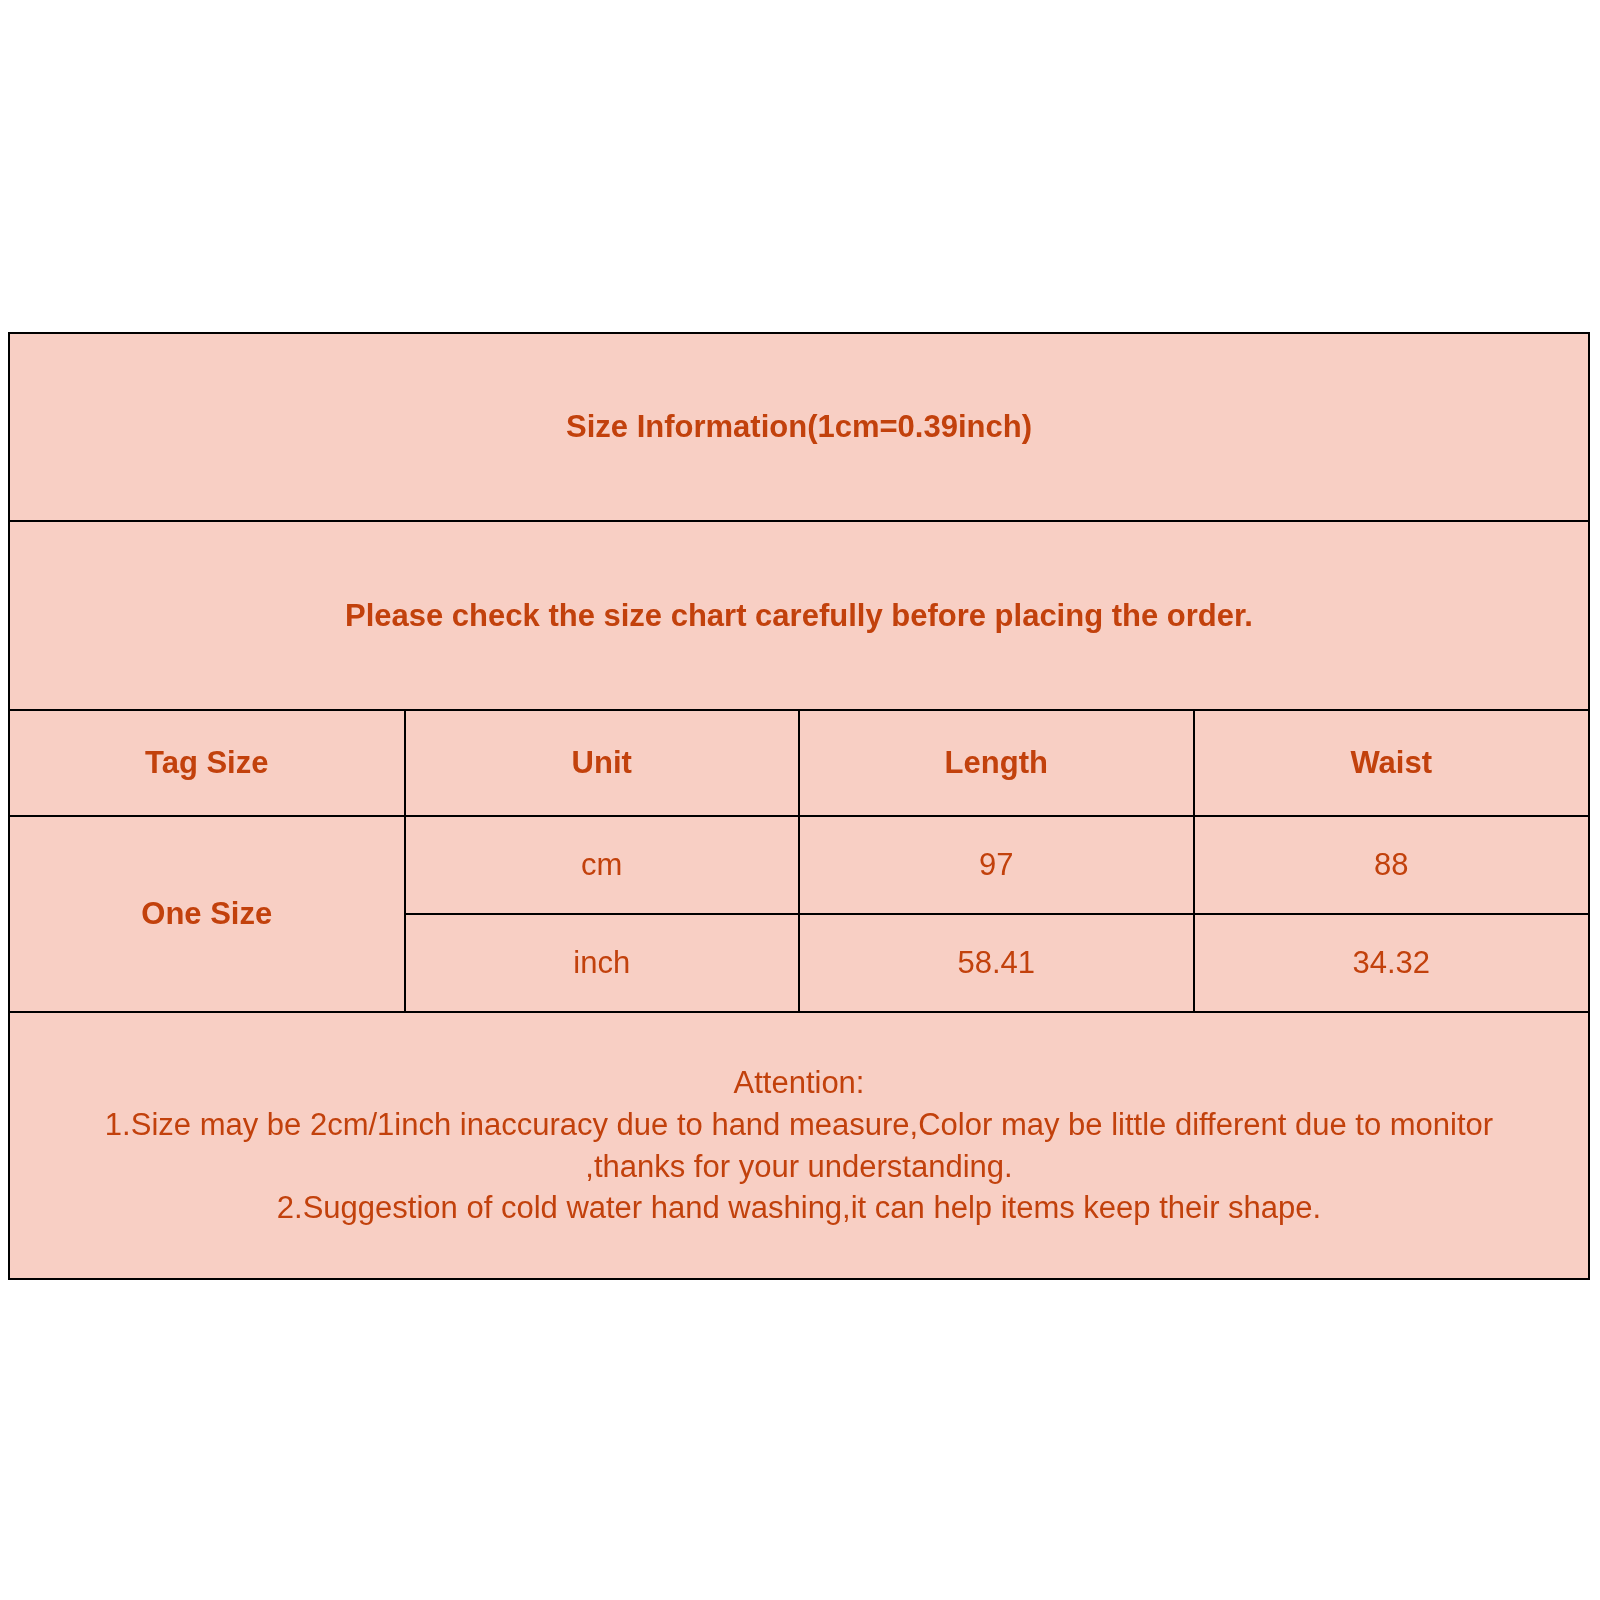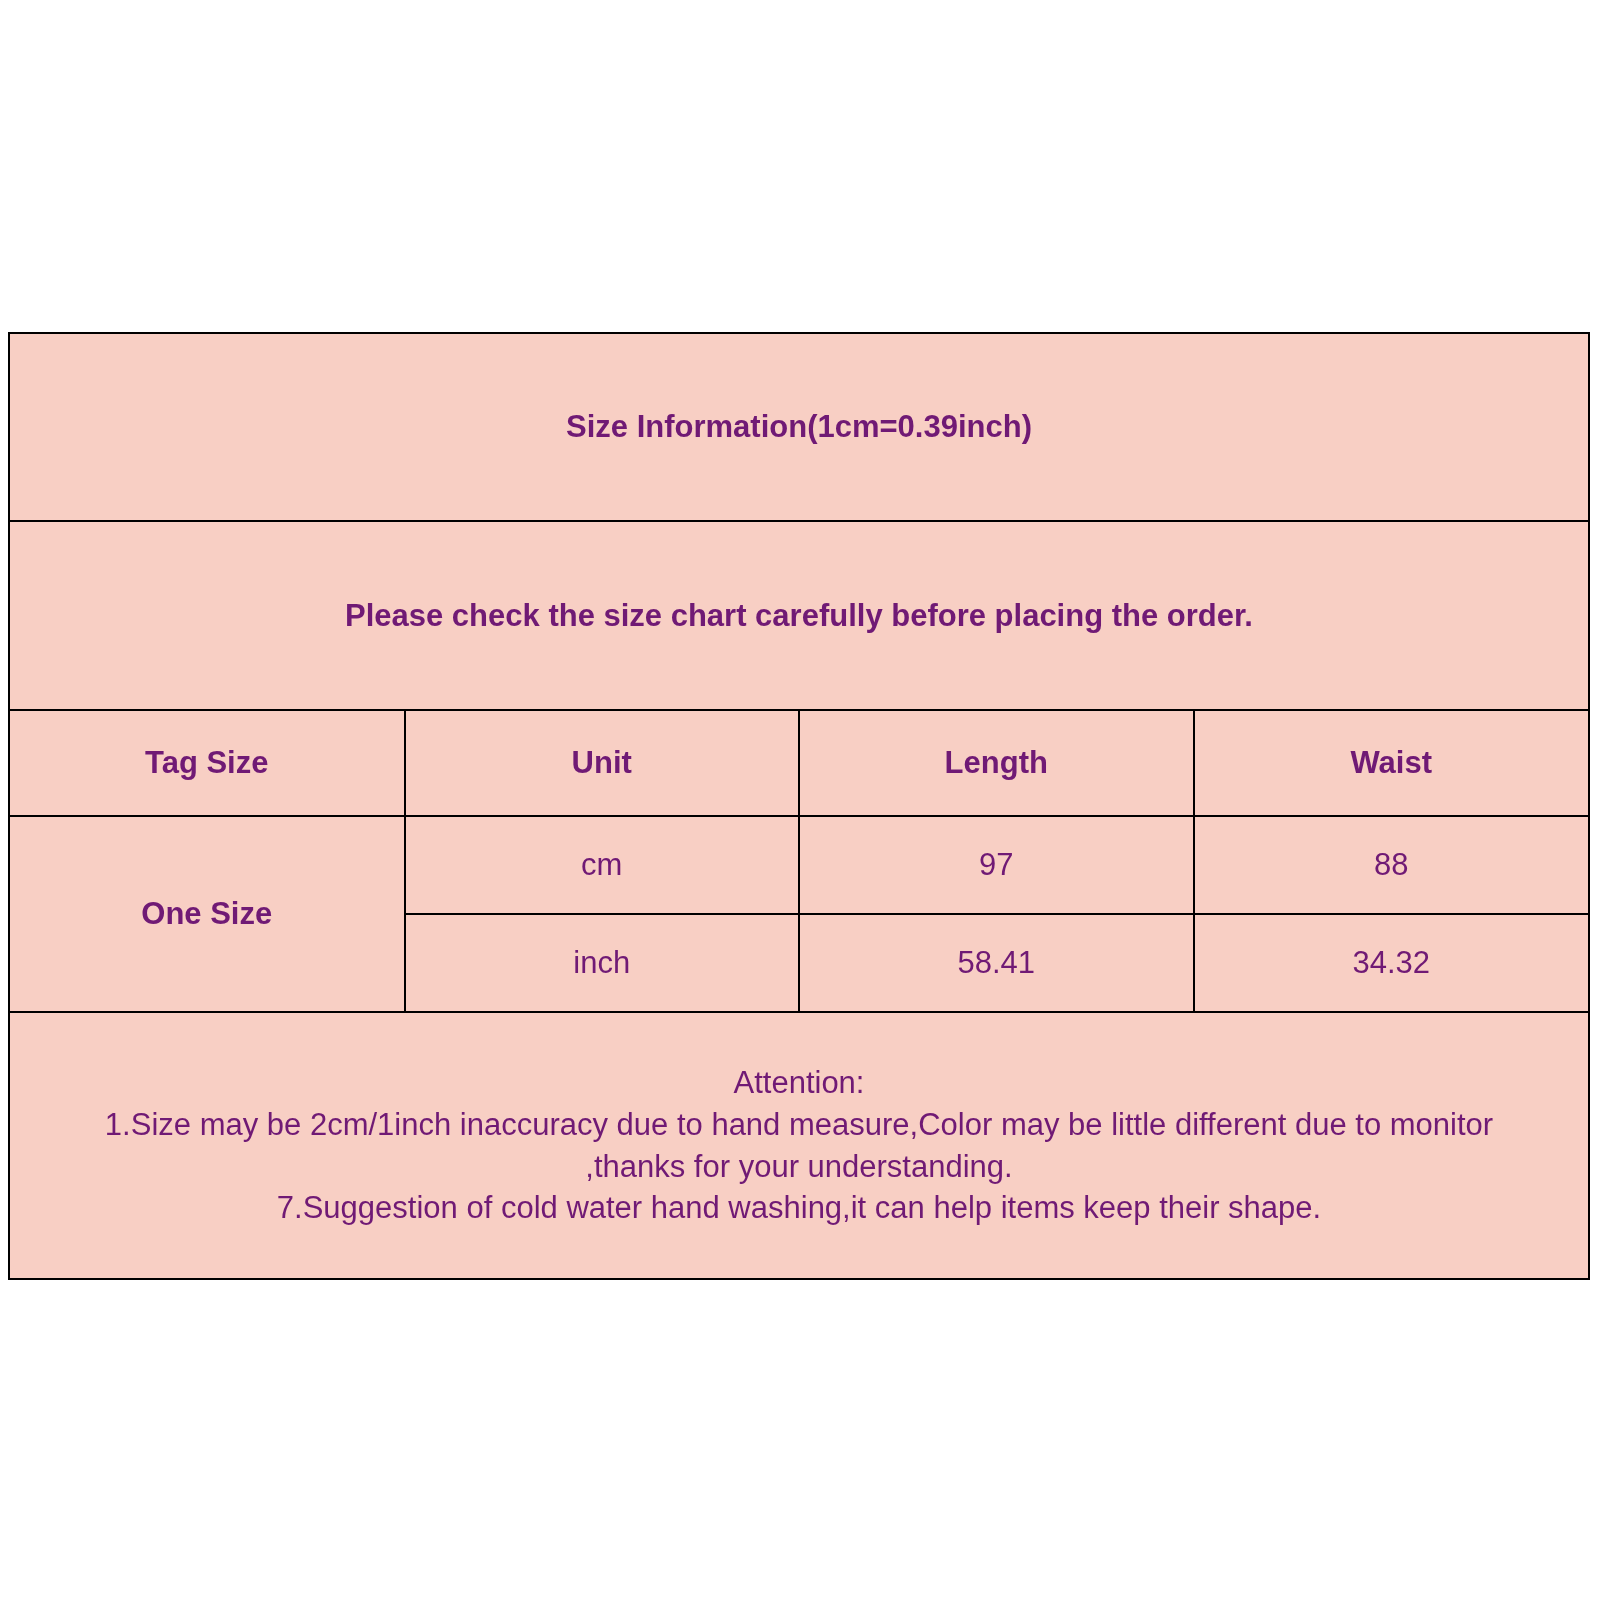--- a/index.html
+++ b/index.html
@@ -28,21 +28,21 @@
     width: 100%;
     border-collapse: collapse;
     table-layout: fixed;
   }
   table.size-table td {
     border: 2px solid #000000;
     background: #f8cfc4;
     text-align: center;
     vertical-align: middle;
     font-size: 31px;
-    color: #701a75;
+    color: #c2410c;
     padding: 0;
   }
   
   table.size-table tr:first-child td { border-top: none; }
   table.size-table tr:last-child td { border-bottom: none; border-radius: 25px; }
   table.size-table td:first-child { border-left: none; }
   table.size-table td:last-child { border-right: none; }
 
   .row-title td {
     height: 186px;
@@ -115,18 +115,18 @@
     <tr class="row-data">
       <td>inch</td>
       <td>58.41</td>
       <td>34.32</td>
     </tr>
     <tr class="row-attention">
       <td colspan="4">
         <span class="attn-line">Attention:</span>
         <span class="attn-line">1.Size may be 2cm/1inch inaccuracy due to hand measure,Color may be little different due to monitor</span>
         <span class="attn-line">,thanks for your understanding.</span>
-        <span class="attn-line">7.Suggestion of cold water hand washing,it can help items keep their shape.</span>
+        <span class="attn-line">2.Suggestion of cold water hand washing,it can help items keep their shape.</span>
       </td>
     </tr>
   </tbody>
     </table>
 </div>
 
 </body></html>

